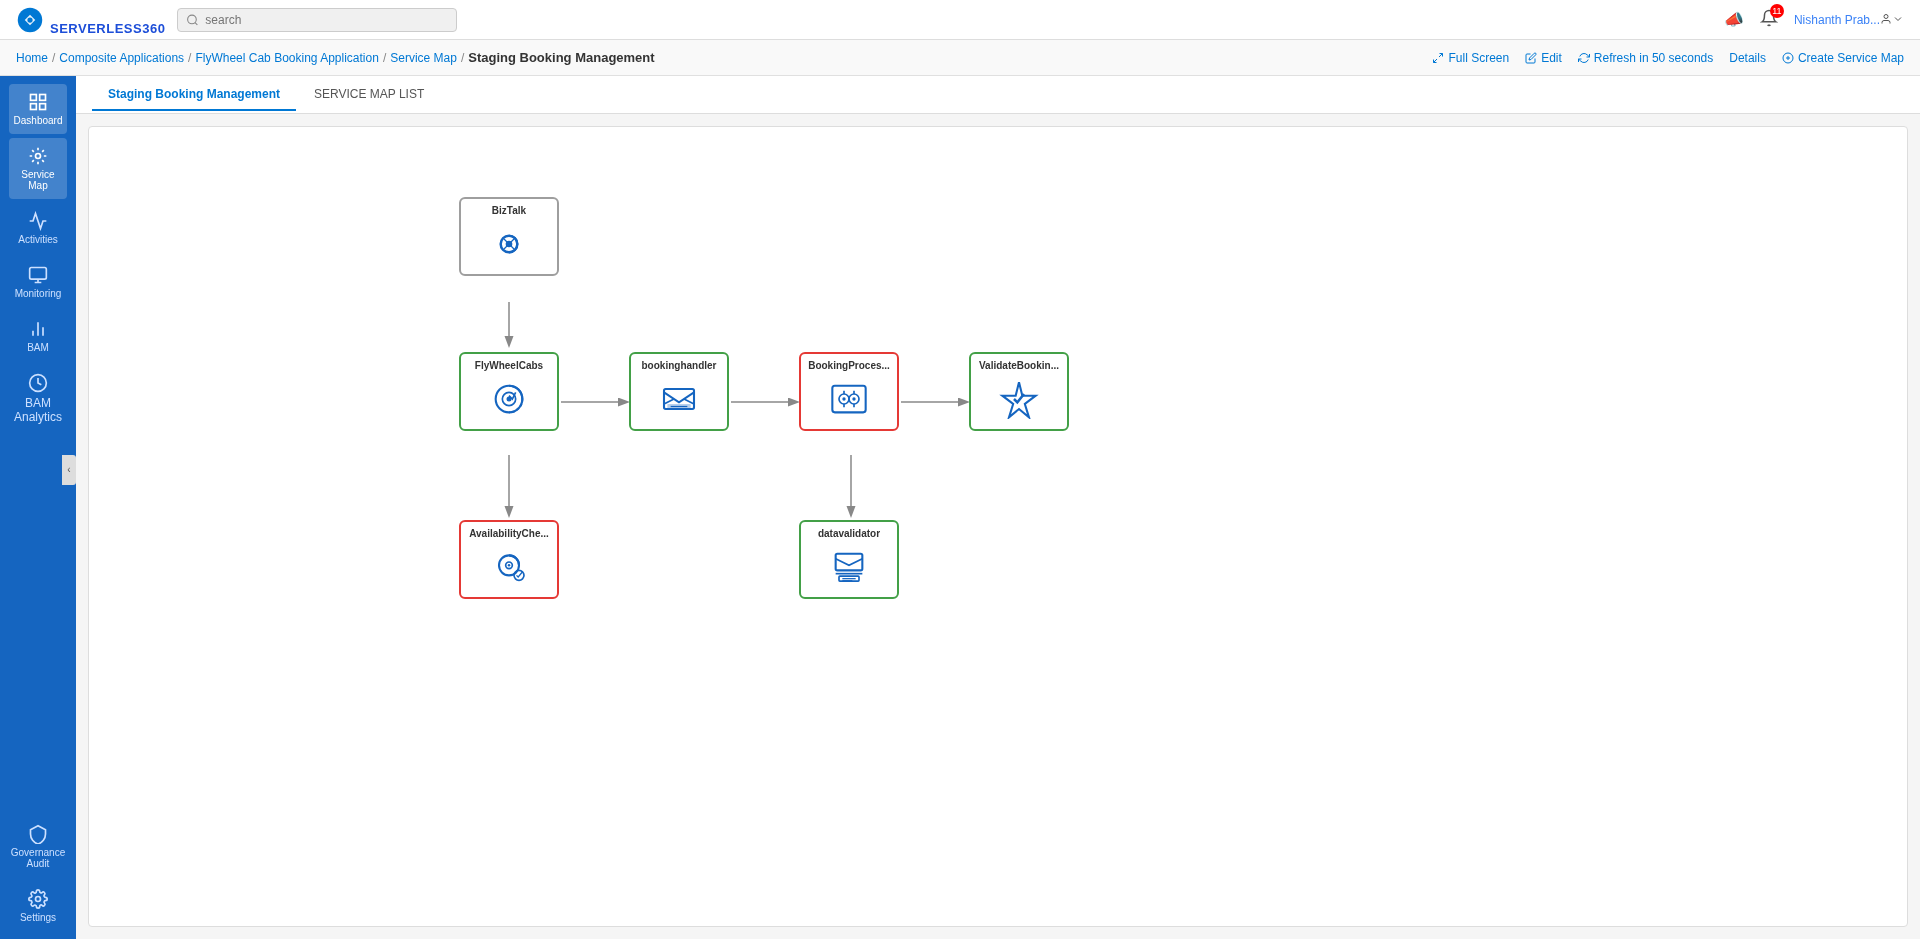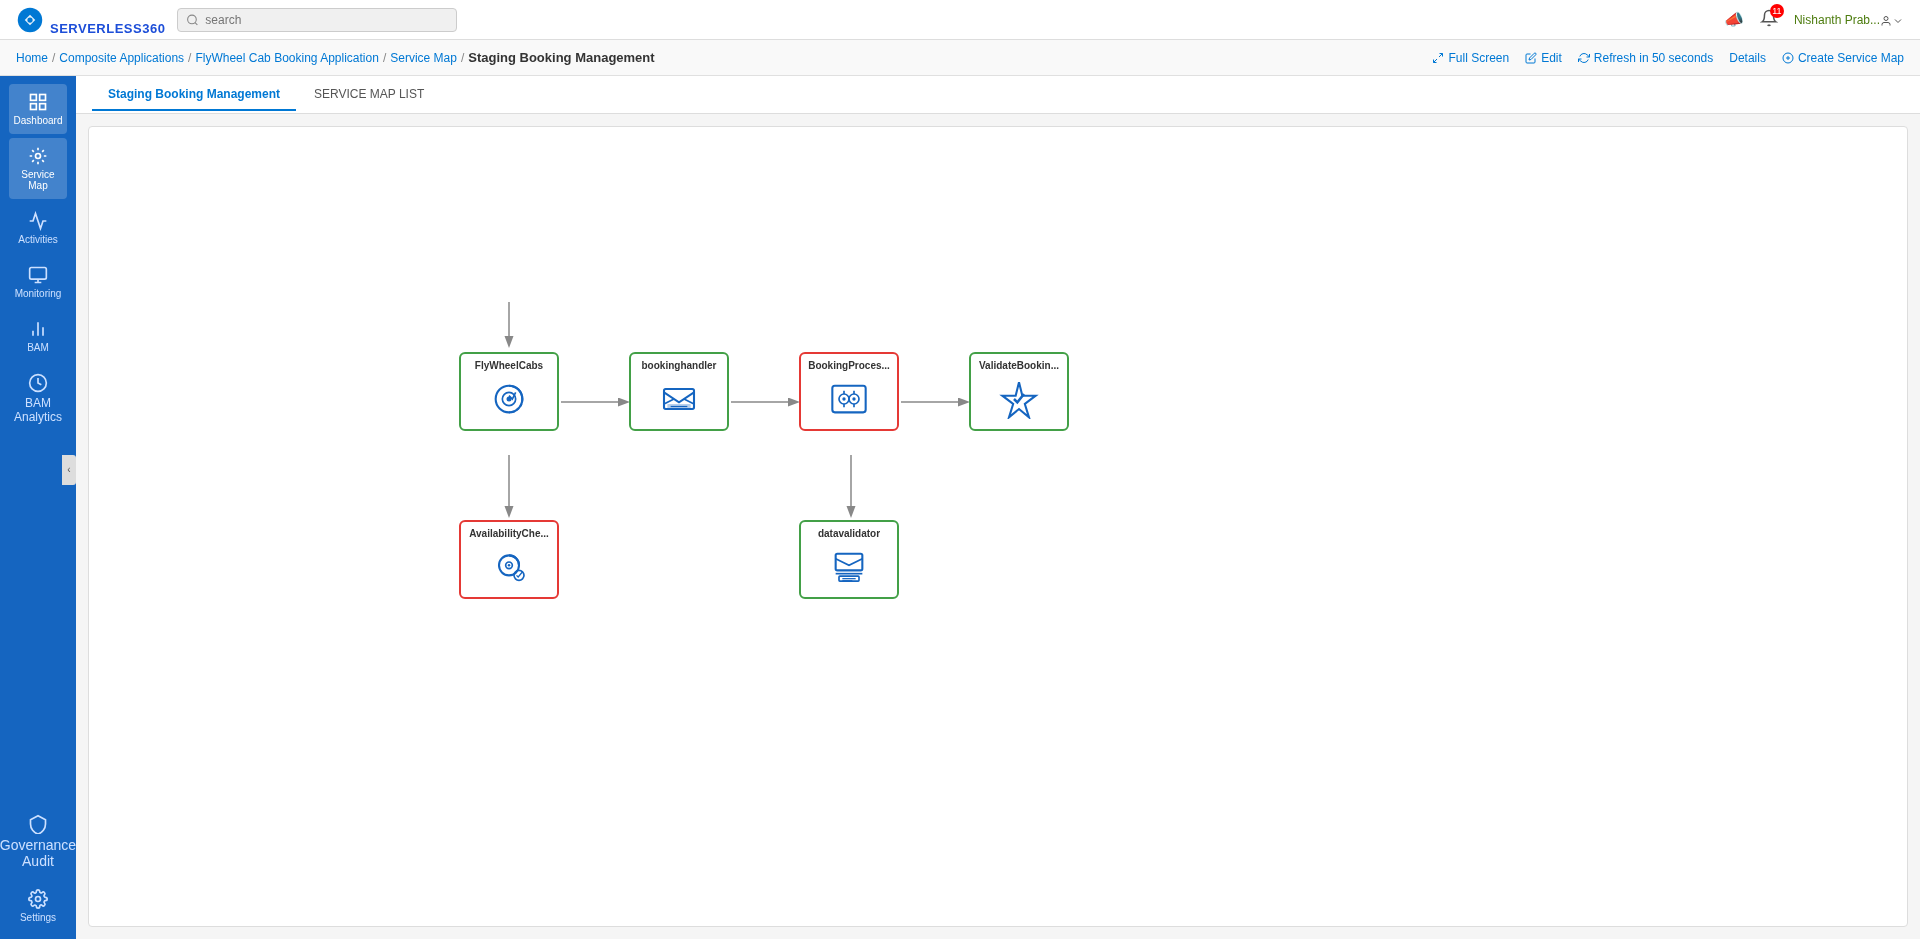--- a/index.html
+++ b/index.html
@@ -64,24 +64,24 @@
       font-size: 9px;
       border-radius: 50%;
       width: 14px;
       height: 14px;
       display: flex;
       align-items: center;
       justify-content: center;
     }
     .user-info {
       display: flex;
-      align-items: flex-end;
+      align-items: flex-start;
       gap: 0;
       font-size: 12px;
-      color: #4d7c0f;
+      color: #3b82f6;
       cursor: pointer;
     }
 
     
     .breadcrumb-bar {
       height: 36px;
       background: #f9f9f9;
       border-bottom: 1px solid #e0e0e0;
       display: flex;
       align-items: center;
@@ -415,21 +415,21 @@
         <circle cx="12" cy="12" r="10"></circle>
         <polyline points="12,6 12,12 16,14"></polyline>
       </svg>
       <span style="font-size:12px;">BAM Analytics</span>
     </div>
     <div class="sidebar-bottom">
       <div class="sidebar-item">
         <svg viewBox="0 0 24 24" fill="none" stroke="currentColor" stroke-width="2">
           <path d="M12 2L3 7v5c0 5.5 3.8 10.7 9 12 5.2-1.3 9-6.5 9-12V7L12 2z"></path>
         </svg>
-        <span style="font-size:14px;">Governance Audit</span>
+        <span style="font-size:10px;">Governance Audit</span>
       </div>
       <div class="sidebar-item">
         <svg viewBox="0 0 24 24" fill="none" stroke="currentColor" stroke-width="2">
           <circle cx="12" cy="12" r="3"></circle>
           <path d="M19.4 15a1.65 1.65 0 0 0 .33 1.82l.06.06a2 2 0 0 1-2.83 2.83l-.06-.06a1.65 1.65 0 0 0-1.82-.33 1.65 1.65 0 0 0-1 1.51V21a2 2 0 0 1-4 0v-.09A1.65 1.65 0 0 0 9 19.4a1.65 1.65 0 0 0-1.82.33l-.06.06a2 2 0 0 1-2.83-2.83l.06-.06A1.65 1.65 0 0 0 4.68 15a1.65 1.65 0 0 0-1.51-1H3a2 2 0 0 1 0-4h.09A1.65 1.65 0 0 0 4.6 9a1.65 1.65 0 0 0-.33-1.82l-.06-.06a2 2 0 0 1 2.83-2.83l.06.06A1.65 1.65 0 0 0 9 4.68a1.65 1.65 0 0 0 1-1.51V3a2 2 0 0 1 4 0v.09a1.65 1.65 0 0 0 1 1.51 1.65 1.65 0 0 0 1.82-.33l.06-.06a2 2 0 0 1 2.83 2.83l-.06.06A1.65 1.65 0 0 0 19.4 9a1.65 1.65 0 0 0 1.51 1H21a2 2 0 0 1 0 4h-.09a1.65 1.65 0 0 0-1.51 1z"></path>
         </svg>
         <span>Settings</span>
       </div>
     </div>
   </div>
@@ -458,20 +458,31 @@
 
         <line x1="642" y1="275" x2="708" y2="275"></line>
 
         <line x1="812" y1="275" x2="878" y2="275"></line>
 
         <line x1="420" y1="328" x2="420" y2="388"></line>
 
         <line x1="762" y1="328" x2="762" y2="388"></line>
       </svg>
 
+      <div class="node gray-border" style="left:370px;top:70px;">
+        <div class="node-title">BizTalk</div>
+        <div class="node-icon">
+          <svg viewBox="0 0 48 48" fill="none" xmlns="http://www.w3.org/2000/svg">
+            <circle cx="24" cy="24" r="10" fill="none" stroke="#1565c0" stroke-width="3"></circle>
+            <path d="M24 14a10 10 0 0 1 0 20" fill="none" stroke="#1565c0" stroke-width="2.5"></path>
+            <circle cx="24" cy="24" r="4" fill="#1565c0"></circle>
+            <path d="M30 18l-6 6m0 0l-6 6m6-6l6 6m-6-6l-6-6" stroke="#1565c0" stroke-width="1.5"></path>
+          </svg>
+        </div>
+      </div>
 
       <div class="node green-border" style="left:370px;top:225px;">
         <div class="node-title">FlyWheelCabs</div>
         <div class="node-icon">
           <svg viewBox="0 0 48 48" fill="none" xmlns="http://www.w3.org/2000/svg">
             <circle cx="24" cy="24" r="16" fill="none" stroke="#1565c0" stroke-width="2.5"></circle>
             <circle cx="24" cy="24" r="8" fill="none" stroke="#1565c0" stroke-width="2"></circle>
             <path d="M24 8 A16 16 0 0 1 40 24" fill="none" stroke="#1565c0" stroke-width="2.5"></path>
             <path d="M40 24 A16 16 0 0 1 24 40" fill="none" stroke="#1565c0" stroke-width="2.5" stroke-dasharray="3 3"></path>
             <path d="M32 16 L28 24 L24 20" stroke="#1565c0" stroke-width="2" fill="none"></path>

